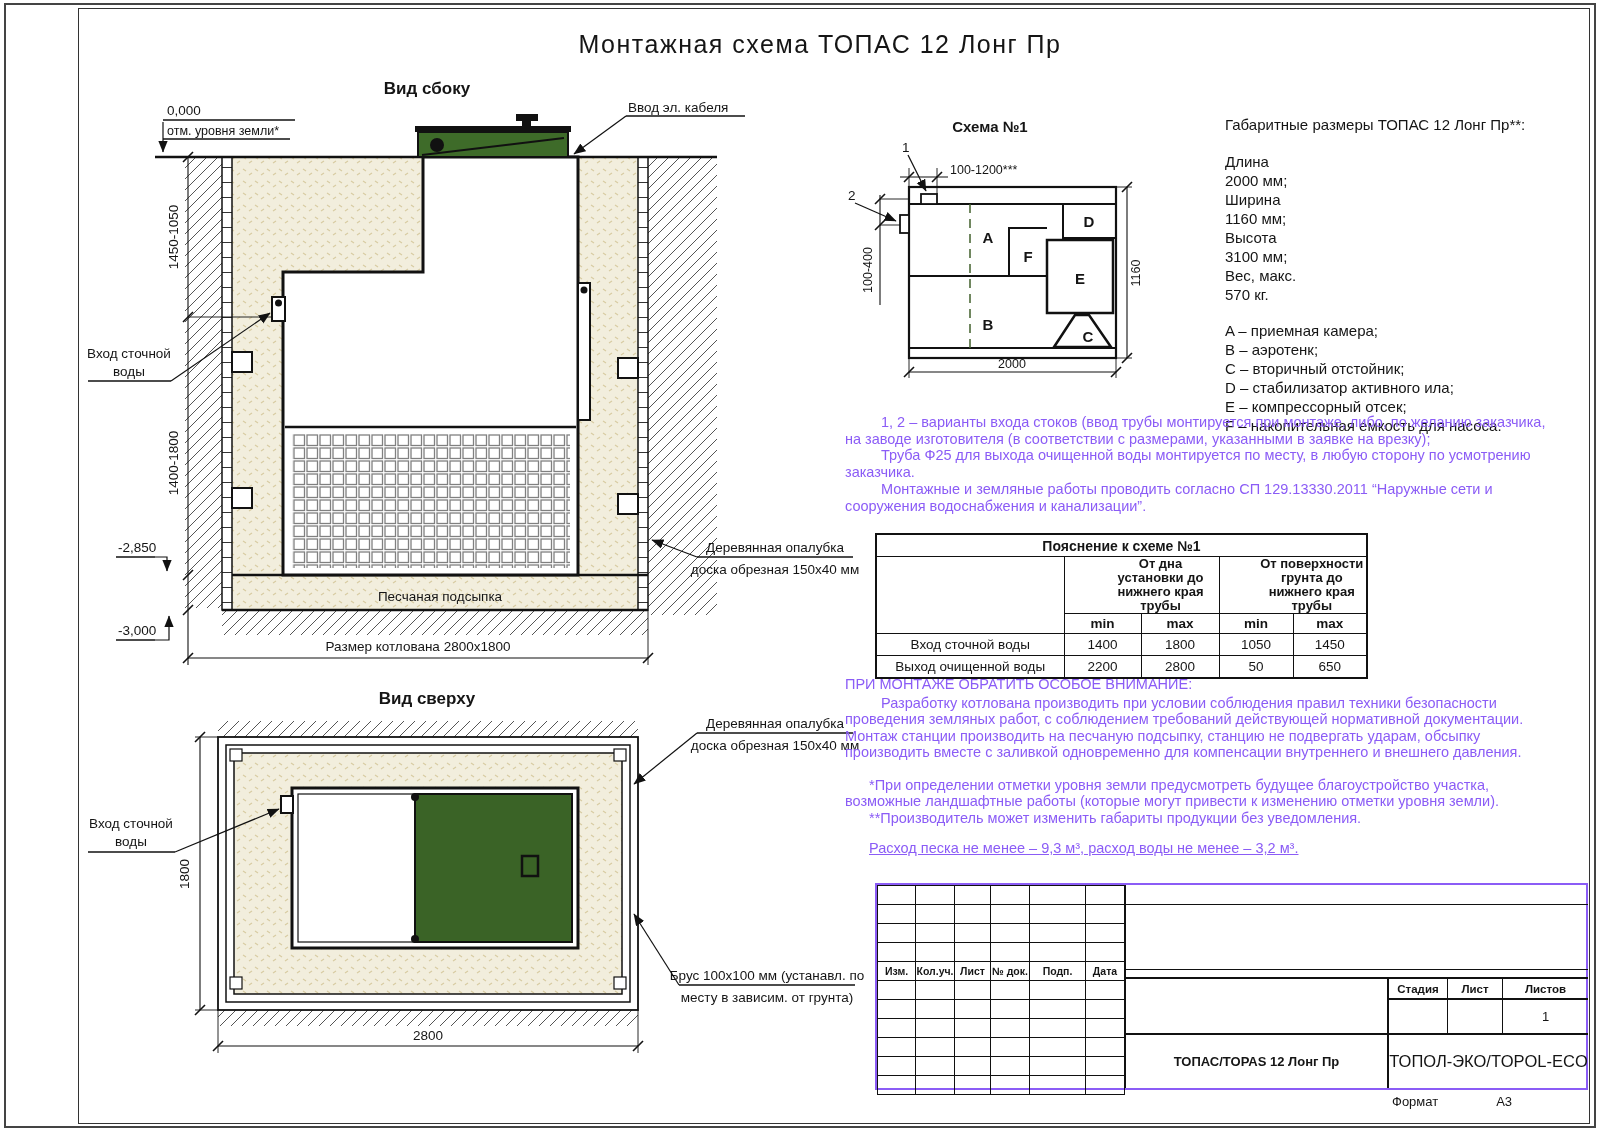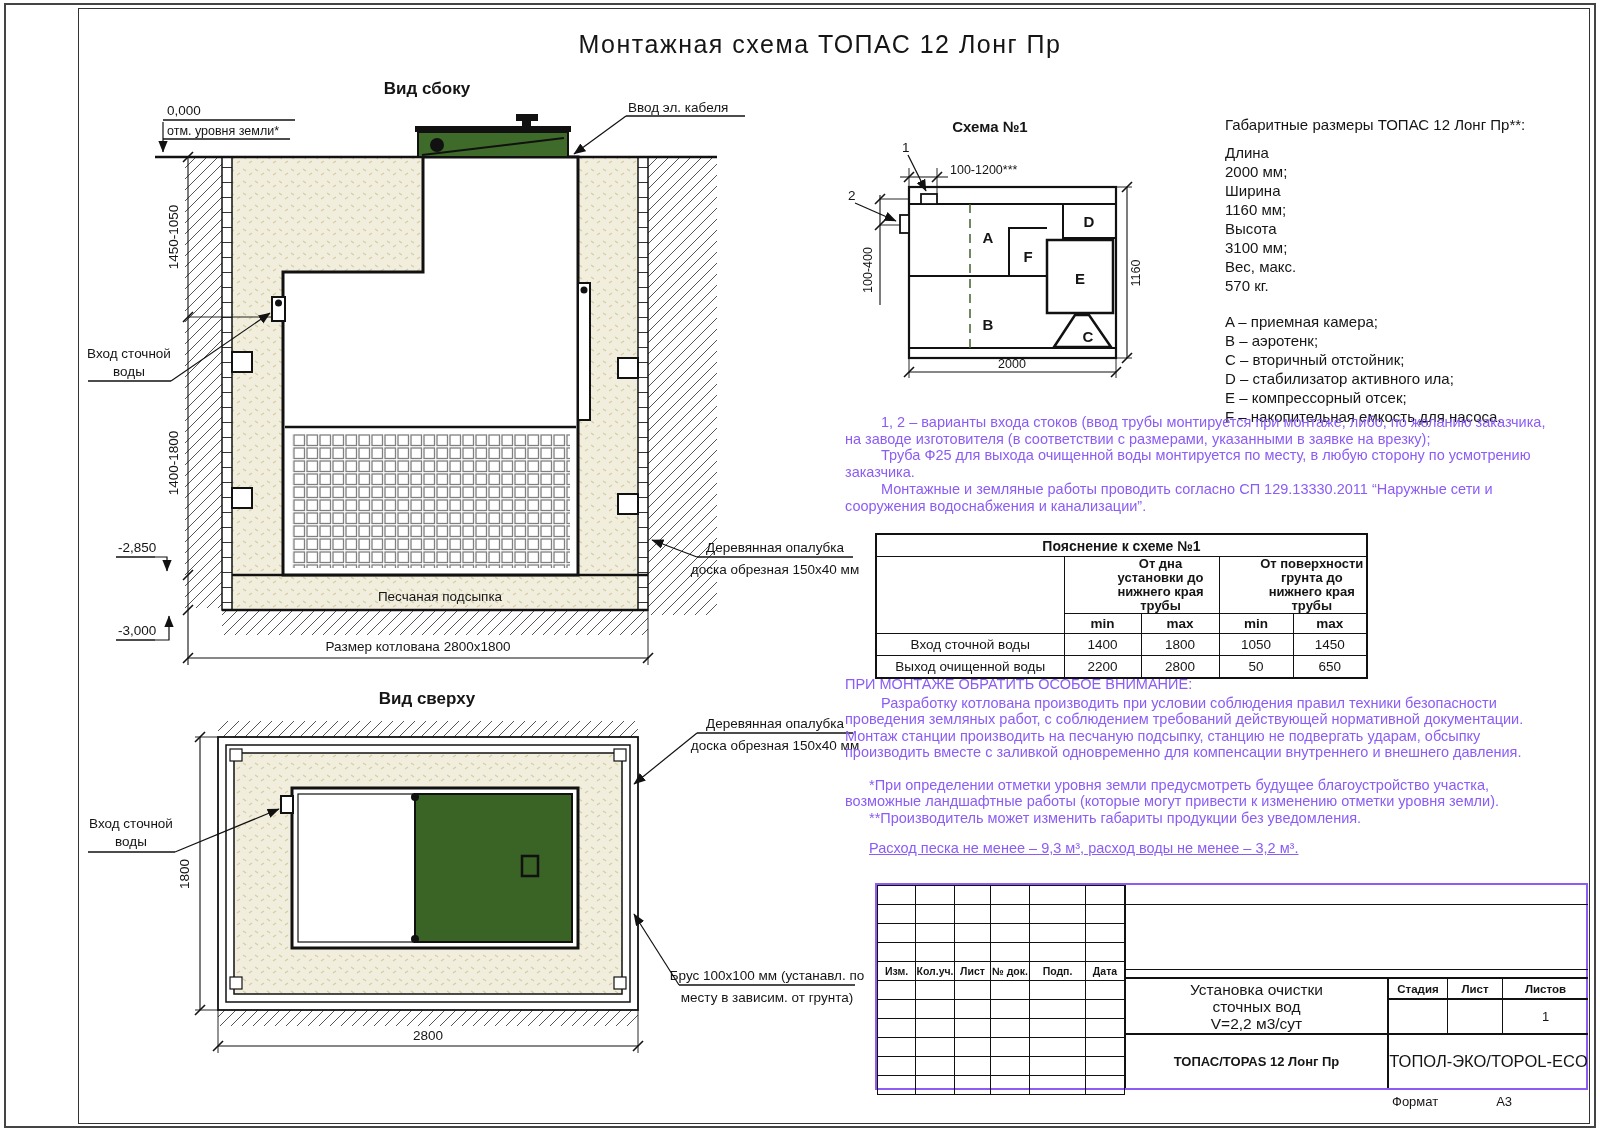--- a/index.html
+++ b/index.html
@@ -13,21 +13,21 @@
   svg{position:absolute;overflow:visible;}
   svg text{font-family:"Liberation Sans",sans-serif;fill:#151515;}
   .view-title{font-size:17px;font-weight:700;}
   .lbl{font-size:13.5px;}
   .dim{font-size:13.5px;}
   .small{font-size:12.5px;}
   .comp{font-size:15px;font-weight:600;}
   .ln{stroke:#111;}
   
   #specs{left:1225px;top:115px;width:345px;font-size:15px;line-height:19px;}
-  #specs .spec-title{margin-bottom:9px;}
+  #specs .spec-title{margin-bottom:18px;}
   .spec-row{display:flex;flex-direction:column;}
   .spec-row .n{width:135px;}
   #legend{margin-top:17px;}
   #legend div{line-height:19px;}
   
   .txt{font-size:14.5px;line-height:16.5px;color:#8b5cf6;}
   #notes1{left:845px;top:414px;width:714px;}
   #notes1 p, #notes2 p, #warn p{margin:0;text-indent:36px;}
   #notes2{left:845px;top:481px;width:714px;}
   
@@ -475,27 +475,20 @@
     <div class="line" style="left:247px;top:0;width:2px;height:203px"></div>
     <div class="line" style="left:247px;top:19px;width:464px;height:1px"></div>
     <div class="line" style="left:247px;top:84px;width:464px;height:1px"></div>
     <div class="line" style="left:247px;top:92px;width:464px;height:2px"></div>
     <div class="line" style="left:247px;top:148px;width:464px;height:2px"></div>
     <div class="line" style="left:510px;top:92px;width:2px;height:111px"></div>
     <div class="line" style="left:570px;top:92px;width:1px;height:58px"></div>
     <div class="line" style="left:625px;top:92px;width:1px;height:58px"></div>
     <div class="line" style="left:512px;top:113px;width:199px;height:1.5px"></div>
 
-    <div class="st-cell" style="left:249px;top:94px;width:261px;height:54px;font-size:15.5px;line-height:17px">
-      <div>
-        <div>Установка очистки</div>
-        <div>сточных вод</div>
-        <div>V=2,2 м3/сут</div>
-      </div>
-    </div>
     <div class="st-cell" style="left:512px;top:94px;width:58px;height:19px;font-size:11.5px;font-weight:600">Стадия</div>
     <div class="st-cell" style="left:571px;top:94px;width:54px;height:19px;font-size:11.5px;font-weight:600">Лист</div>
     <div class="st-cell" style="left:626px;top:94px;width:85px;height:19px;font-size:11.5px;font-weight:600">Листов</div>
     <div class="st-cell" style="left:626px;top:115px;width:85px;height:32px;font-size:13px">1</div>
     <div class="st-cell" style="left:249px;top:150px;width:261px;height:53px;font-size:13px;font-weight:700">ТОПАС/TOPAS 12 Лонг Пр</div>
     <div class="st-cell" style="left:512px;top:150px;width:199px;height:53px;font-size:16.5px">ТОПОЛ-ЭКО/TOPOL-ECO</div>
   </div>
 
   <div id="fmt" class="abs">
     <span>Формат</span><span class="gap"></span><span>А3</span>

